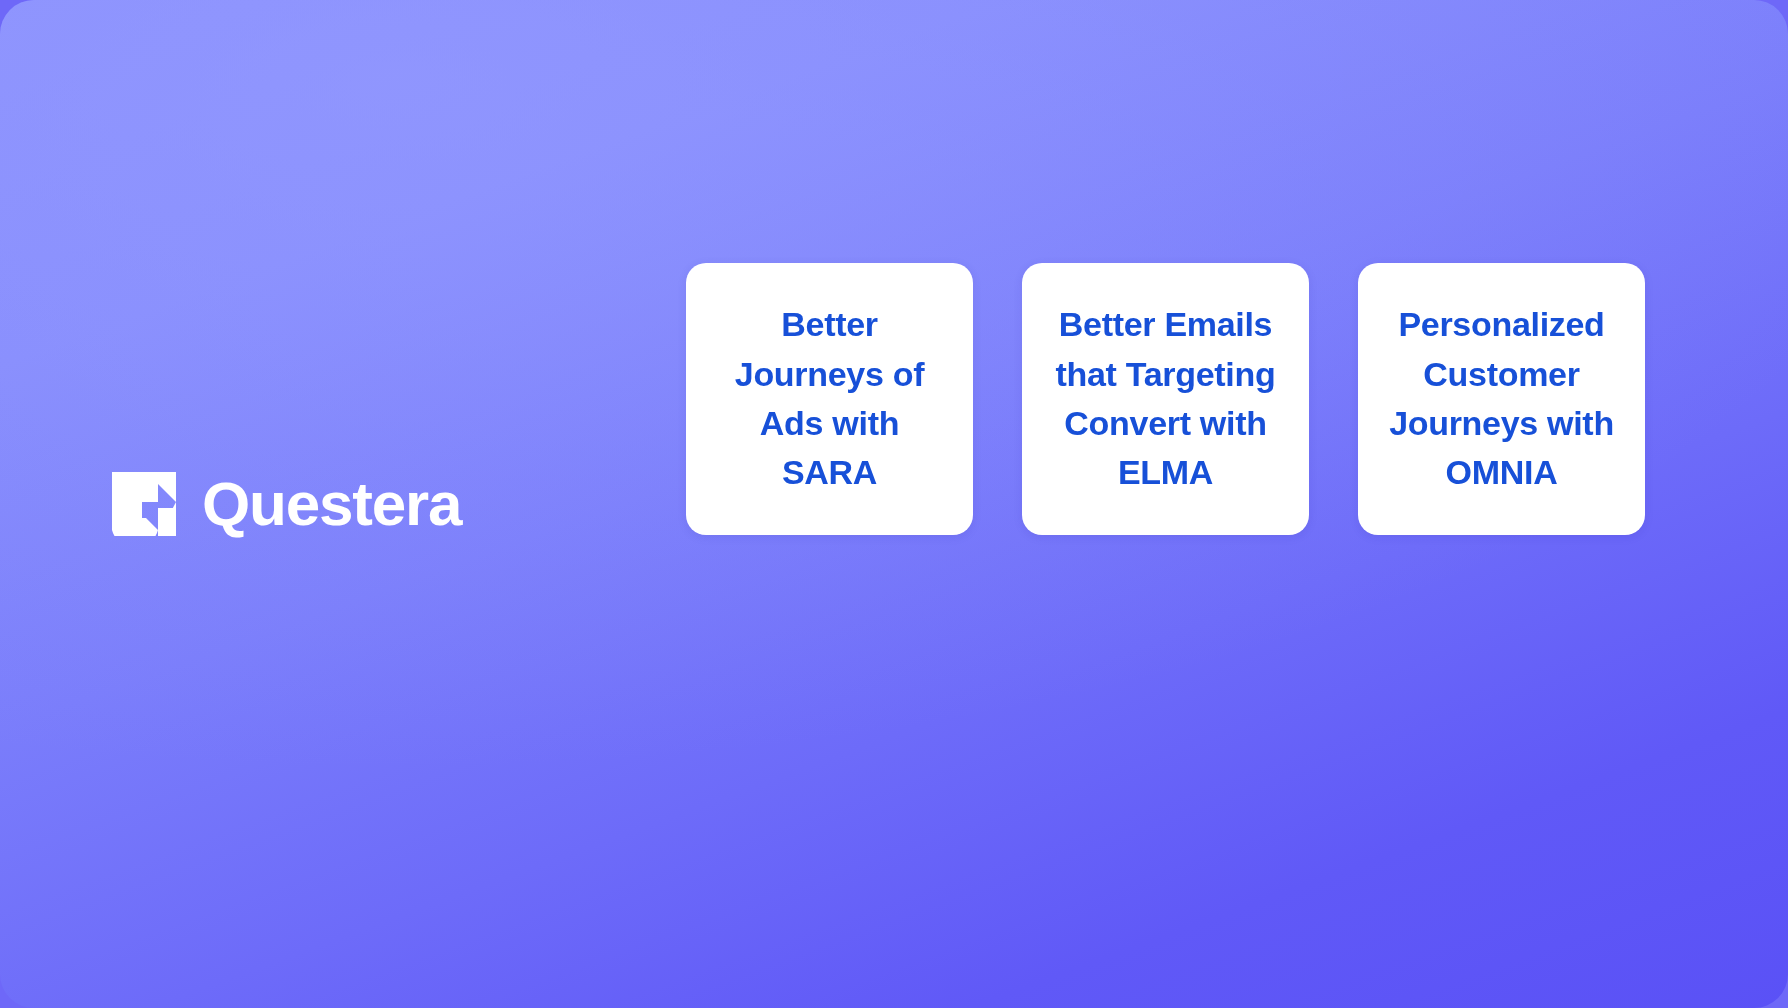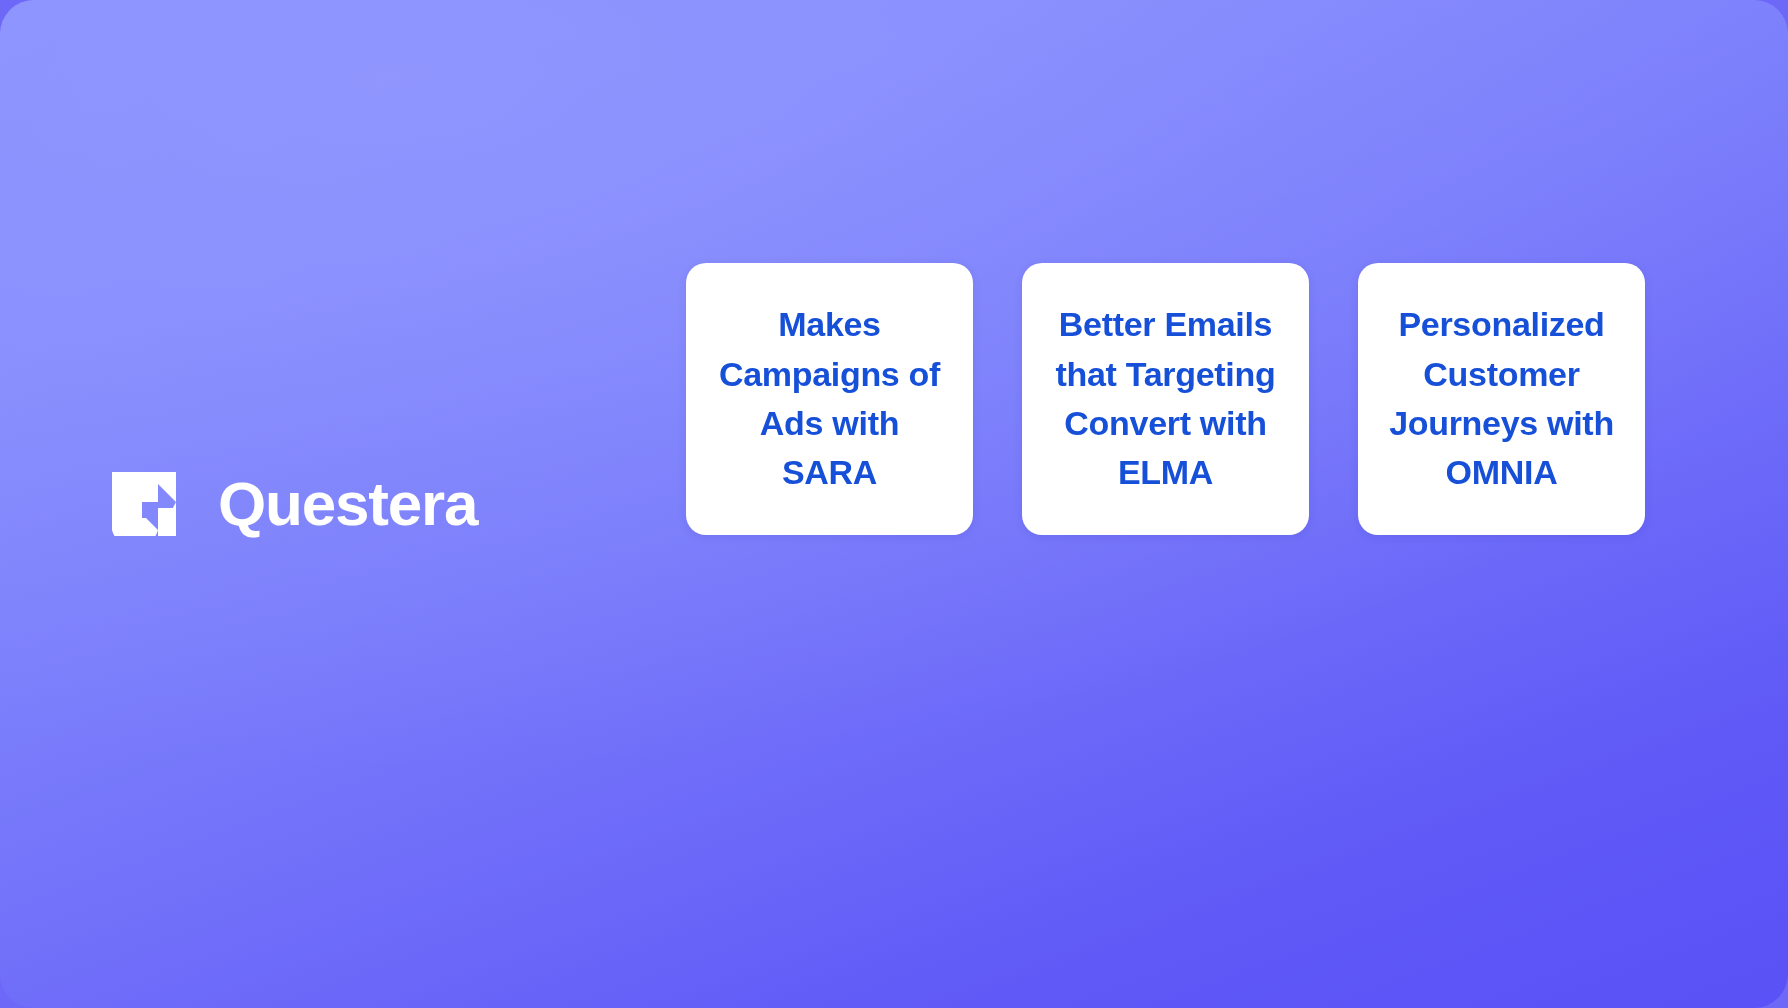--- a/index.html
+++ b/index.html
@@ -50,21 +50,21 @@
     align-items: center;
   }
 
   
   .brand {
     position: absolute;
     left: 112px;
     top: 472px;
     display: flex;
     align-items: center;
-    gap: 42px;
+    gap: 26px;
   }
   .brand-mark {
     width: 64px;
     height: 64px;
     display: block;
     flex: none;
   }
   .brand-name {
     color: #FFFFFF;
     font-size: 62px;
@@ -125,21 +125,21 @@
           <path d="M64 30 V64 H46 Z" fill="#FFFFFF"></path>
         </svg>
       </span>
       <span class="brand-name">Questera</span>
     </div>
 
     <div class="cards">
 
       <div class="row row-top">
         <div class="card">
-          <div class="card-title">Makes Campaigns of Ads with SARA</div>
+          <div class="card-title">Better Journeys of Ads with SARA</div>
         </div>
         <div class="card">
           <div class="card-title">Better Emails that Targeting Convert with ELMA</div>
         </div>
         <div class="card">
           <div class="card-title">Personalized Customer Journeys with OMNIA</div>
         </div>
       </div>
 
 

